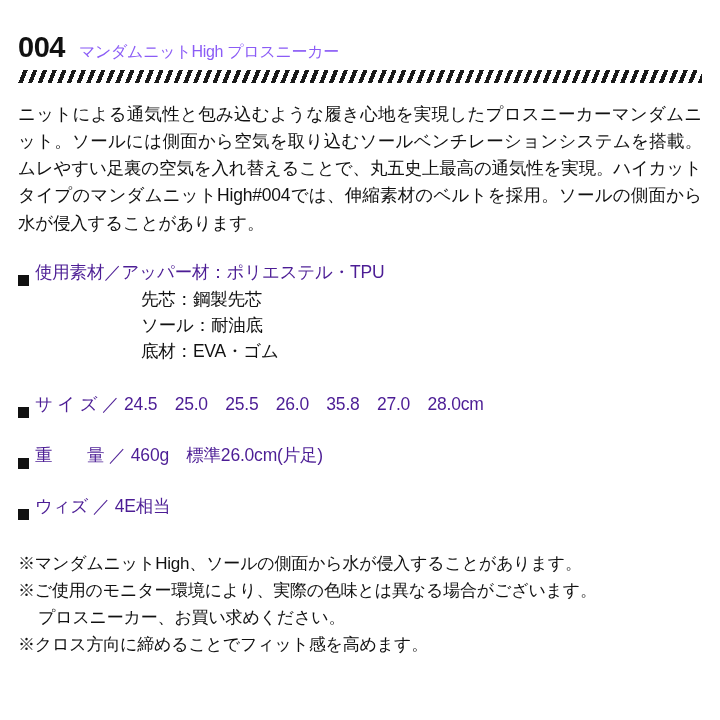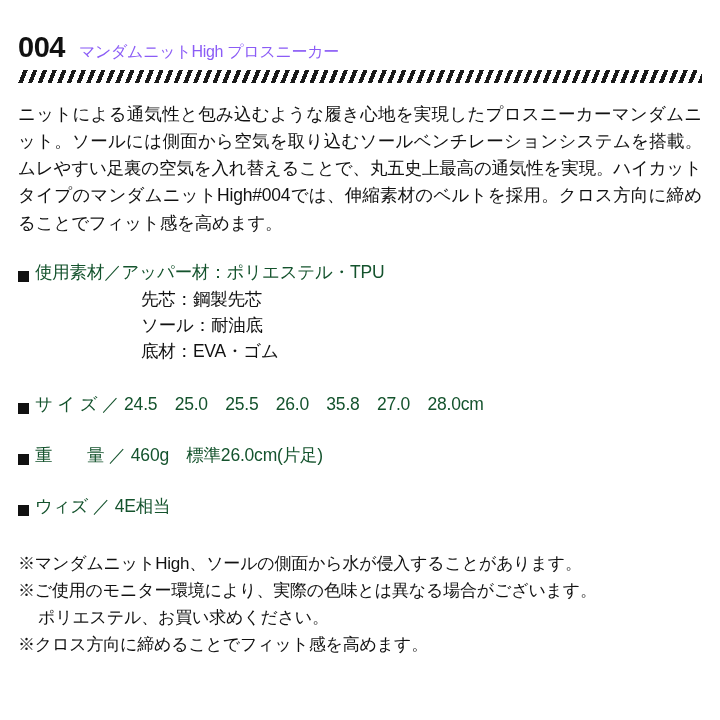--- a/index.html
+++ b/index.html
@@ -87,23 +87,23 @@
     width: 684px;
   }
 
   .spec-block {
     margin-top: 22px;
   }
   .spec-row {
     font-size: 17.5px;
     line-height: 1.55;
     letter-spacing: -0.2px;
-    color: #14532d;
+    color: #4c1d95;
     display: flex;
-    align-items: center;
+    align-items: flex-end;
   }
   .sq {
     display: inline-block;
     width: 11px;
     height: 11px;
     background: #111;
     margin-right: 6px;
     margin-top: 8px;
     flex: 0 0 auto;
   }
@@ -139,21 +139,21 @@
 
   <div class="header">
     <div class="header-left">
       <span class="prod-num">004</span>
       <span class="prod-name">マンダムニットHigh プロスニーカー</span>
     </div>
   </div>
 
   <div class="hatch"></div>
 
-  <div class="intro">ニットによる通気性と包み込むような履き心地を実現したプロスニーカーマンダムニット。ソールには側面から空気を取り込むソールベンチレーションシステムを搭載。ムレやすい足裏の空気を入れ替えることで、丸五史上最高の通気性を実現。ハイカットタイプのマンダムニットHigh#004では、伸縮素材のベルトを採用。クロス方向に締めることでフィット感を高めます。</div>
+  <div class="intro">ニットによる通気性と包み込むような履き心地を実現したプロスニーカーマンダムニット。ソールには側面から空気を取り込むソールベンチレーションシステムを搭載。ムレやすい足裏の空気を入れ替えることで、丸五史上最高の通気性を実現。ハイカットタイプのマンダムニットHigh#004では、伸縮素材のベルトを採用。ソールの側面から水が侵入することがあります。</div>
 
   <div class="spec-block">
     <div class="spec-row">
       <span class="sq"></span>
       <span class="spec-label">使用素材／アッパー材：ポリエステル・TPU</span>
     </div>
     <div class="spec-sub">先芯：鋼製先芯</div>
     <div class="spec-sub">ソール：耐油底</div>
     <div class="spec-sub">底材：EVA・ゴム</div>
   </div>
@@ -175,17 +175,17 @@
   <div class="spec-block gap-md">
     <div class="spec-row">
       <span class="sq"></span>
       <span class="spec-label">ウィズ ／ 4E相当</span>
     </div>
   </div>
 
   <div class="notes">
     <div class="note-line">※マンダムニットHigh、ソールの側面から水が侵入することがあります。</div>
     <div class="note-line">※ご使用のモニター環境により、実際の色味とは異なる場合がございます。</div>
-    <div class="note-line note-indent">ポリエステル、お買い求めください。</div>
+    <div class="note-line note-indent">プロスニーカー、お買い求めください。</div>
     <div class="note-line">※クロス方向に締めることでフィット感を高めます。</div>
   </div>
 
 </div>
 
 </body></html>

